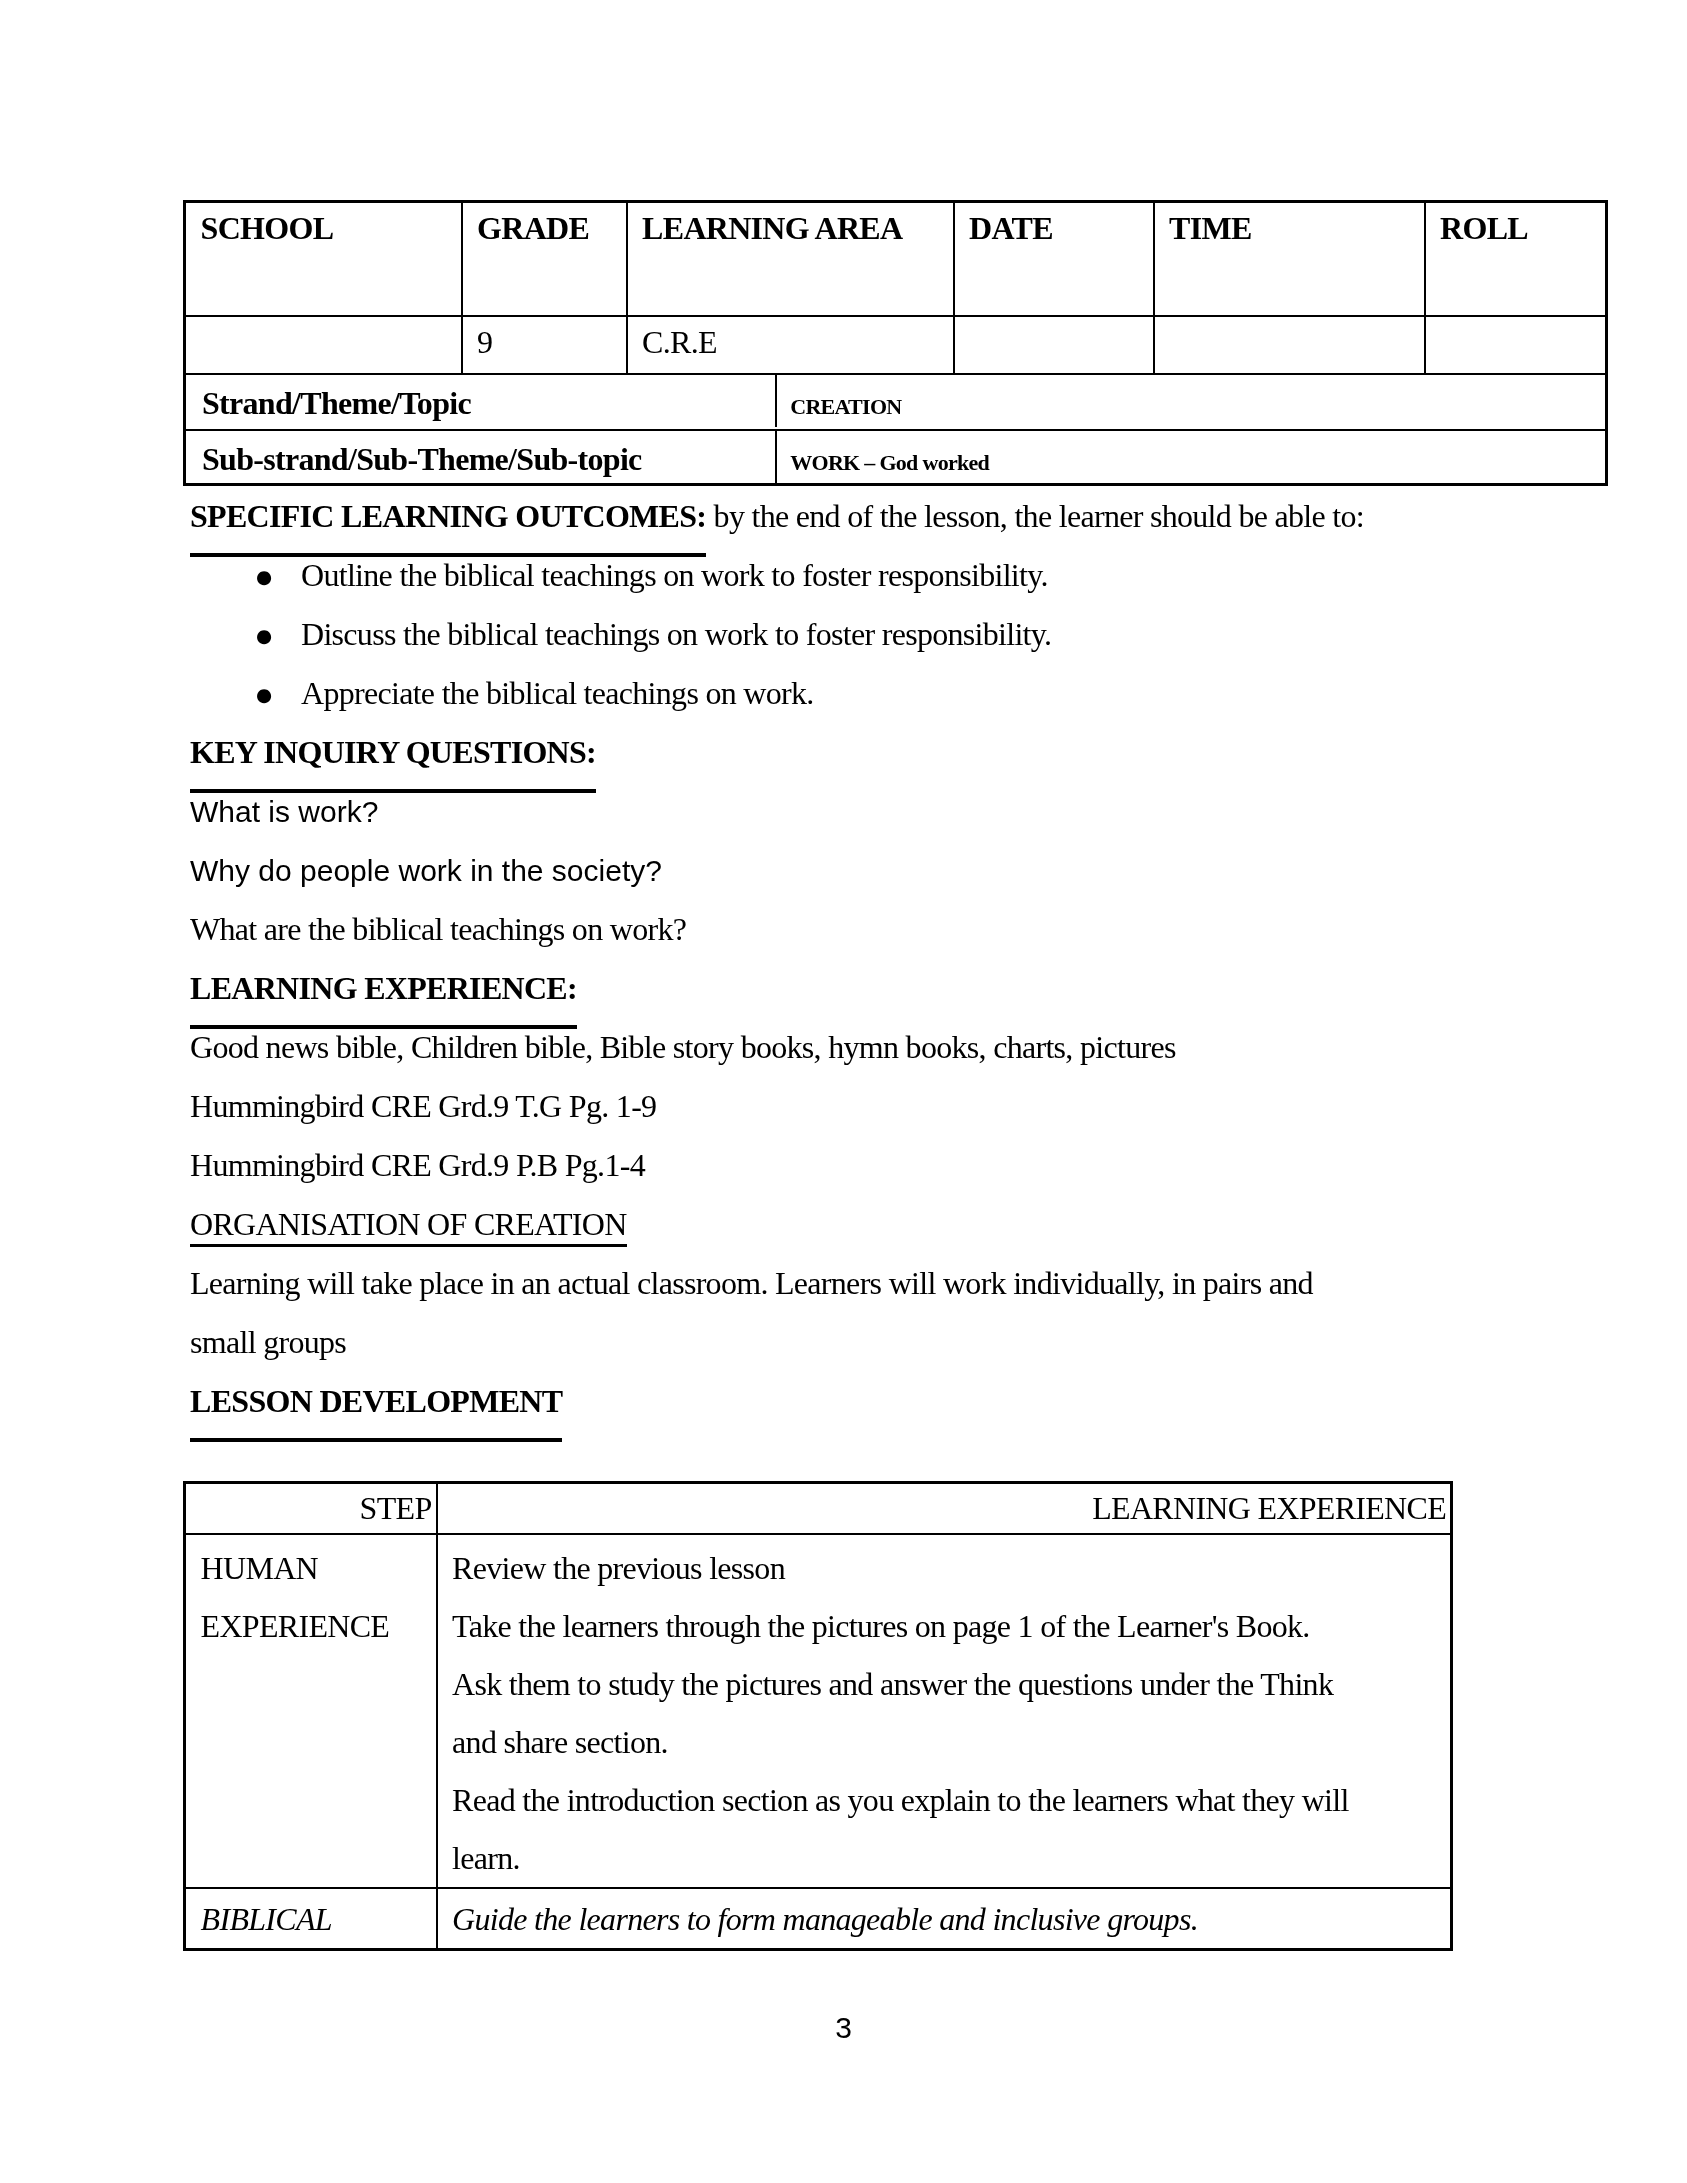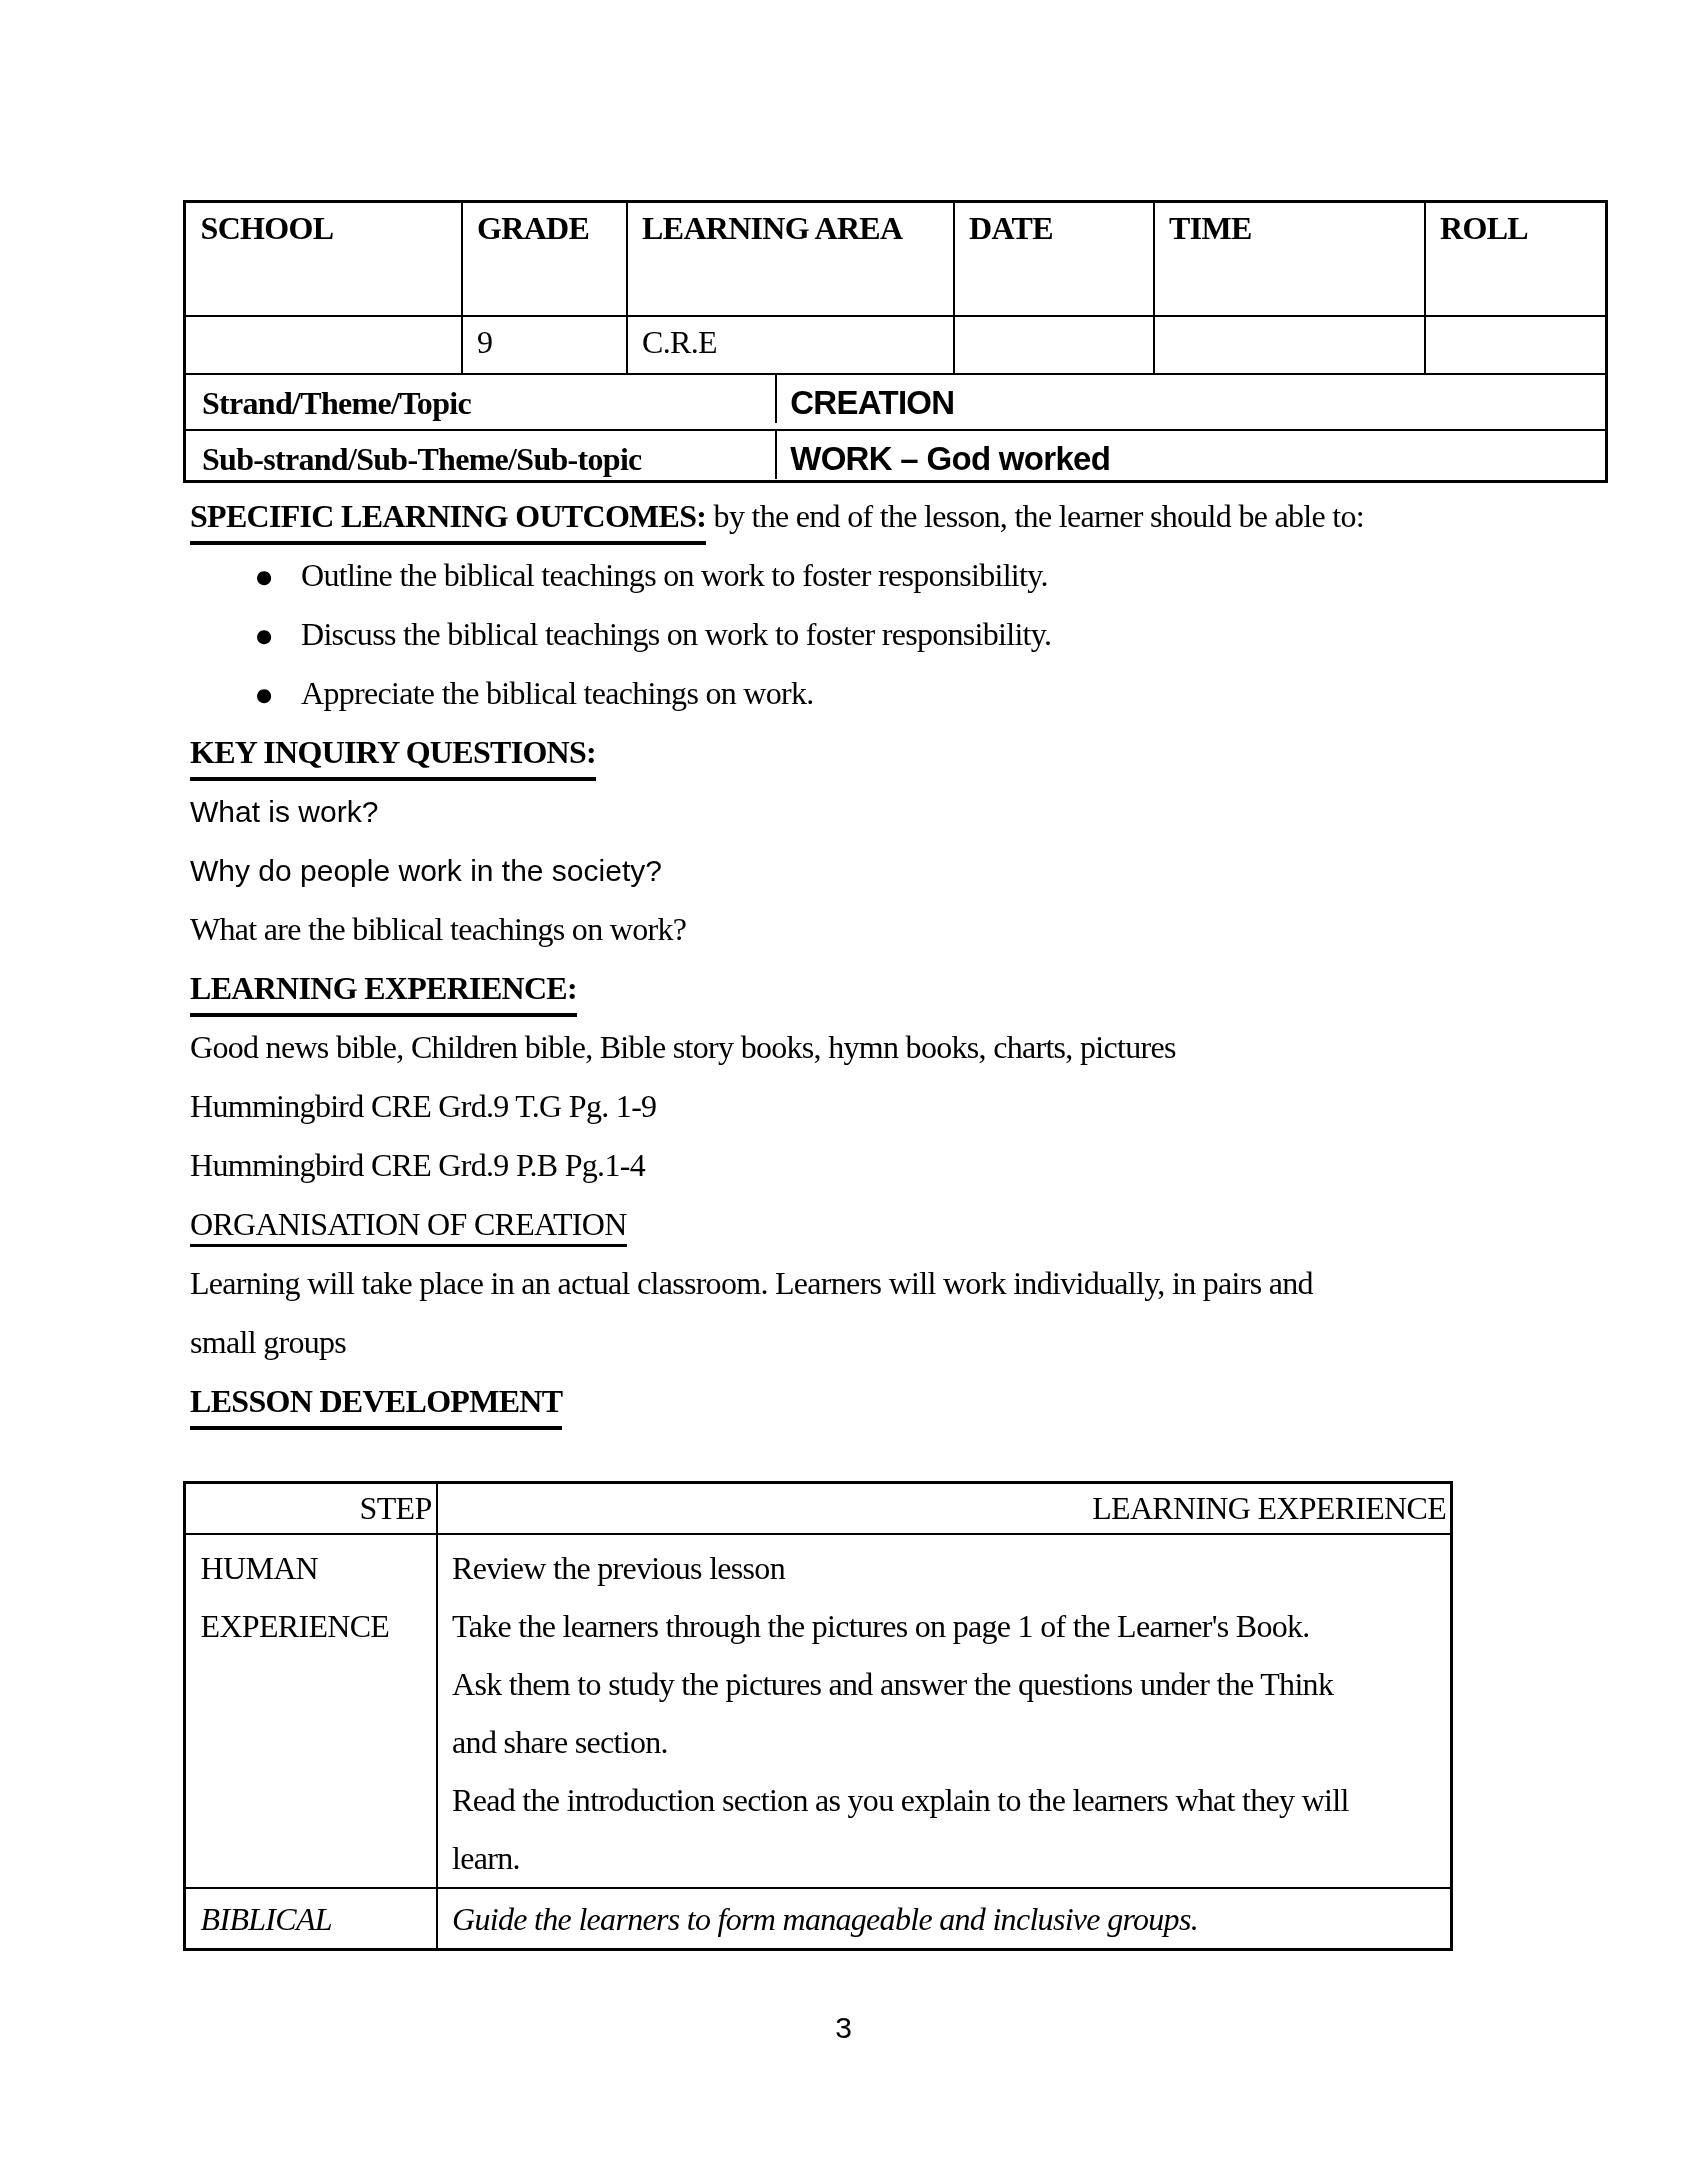--- a/index.html
+++ b/index.html
@@ -25,28 +25,28 @@
   #t1 tr.vals { height: 58px; }
   #t1 tr.strand { height: 56px; }
   #t1 tr.substrand { height: 52px; }
 
   .splitcell { padding: 0 !important; }
   .split { display: flex; height: 100%; }
   .s-label { width: 589px; box-sizing: border-box; padding: 8px 4px 0 16px;
              font-weight: bold; font-size: 32px; letter-spacing: -0.7px; line-height: 40px; }
   .s-value { flex: 1; border-left: 2px solid #000; box-sizing: border-box;
              padding: 8px 4px 0 13.2px; line-height: 40px; }
-  .slab { font-family: Liberation Sans, sans-serif; font-weight: bold; font-size: 33px; letter-spacing: -0.7px; }
+  .slab { font-family: Liberation Serif, serif; font-weight: bold; font-size: 22px; letter-spacing: -0.7px; }
 
   
   #body { position: absolute; left: 190px; top: 487px; width: 1442px; }
   .tline { height: 59px; line-height: 59px; font-size: 32px; letter-spacing: -0.7px; white-space: nowrap; }
   .sans { font-family: "Liberation Sans", "DejaVu Sans", sans-serif; font-size: 30px; letter-spacing: 0; }
   .h-underline { font-weight: bold; display: inline-block; line-height: 38px;
-                 border-bottom: 4.6px solid #000; padding-bottom: 6px; }
+                 border-bottom: 4.6px solid #000; padding-bottom: 18px; }
   .h-underline-thin { font-weight: normal; display: inline-block; line-height: 38px;
                       border-bottom: 3.3px solid #000; padding-bottom: 1.3px; }
 
   .bullet-line { position: relative; padding-left: 111px; }
   .bullet-line::before {
     content: "●";
     position: absolute; left: 66px; top: 50%; transform: translateY(-50%);
     font-size: 18.5px; letter-spacing: 0;
     font-family: "DejaVu Sans", sans-serif;
   }

